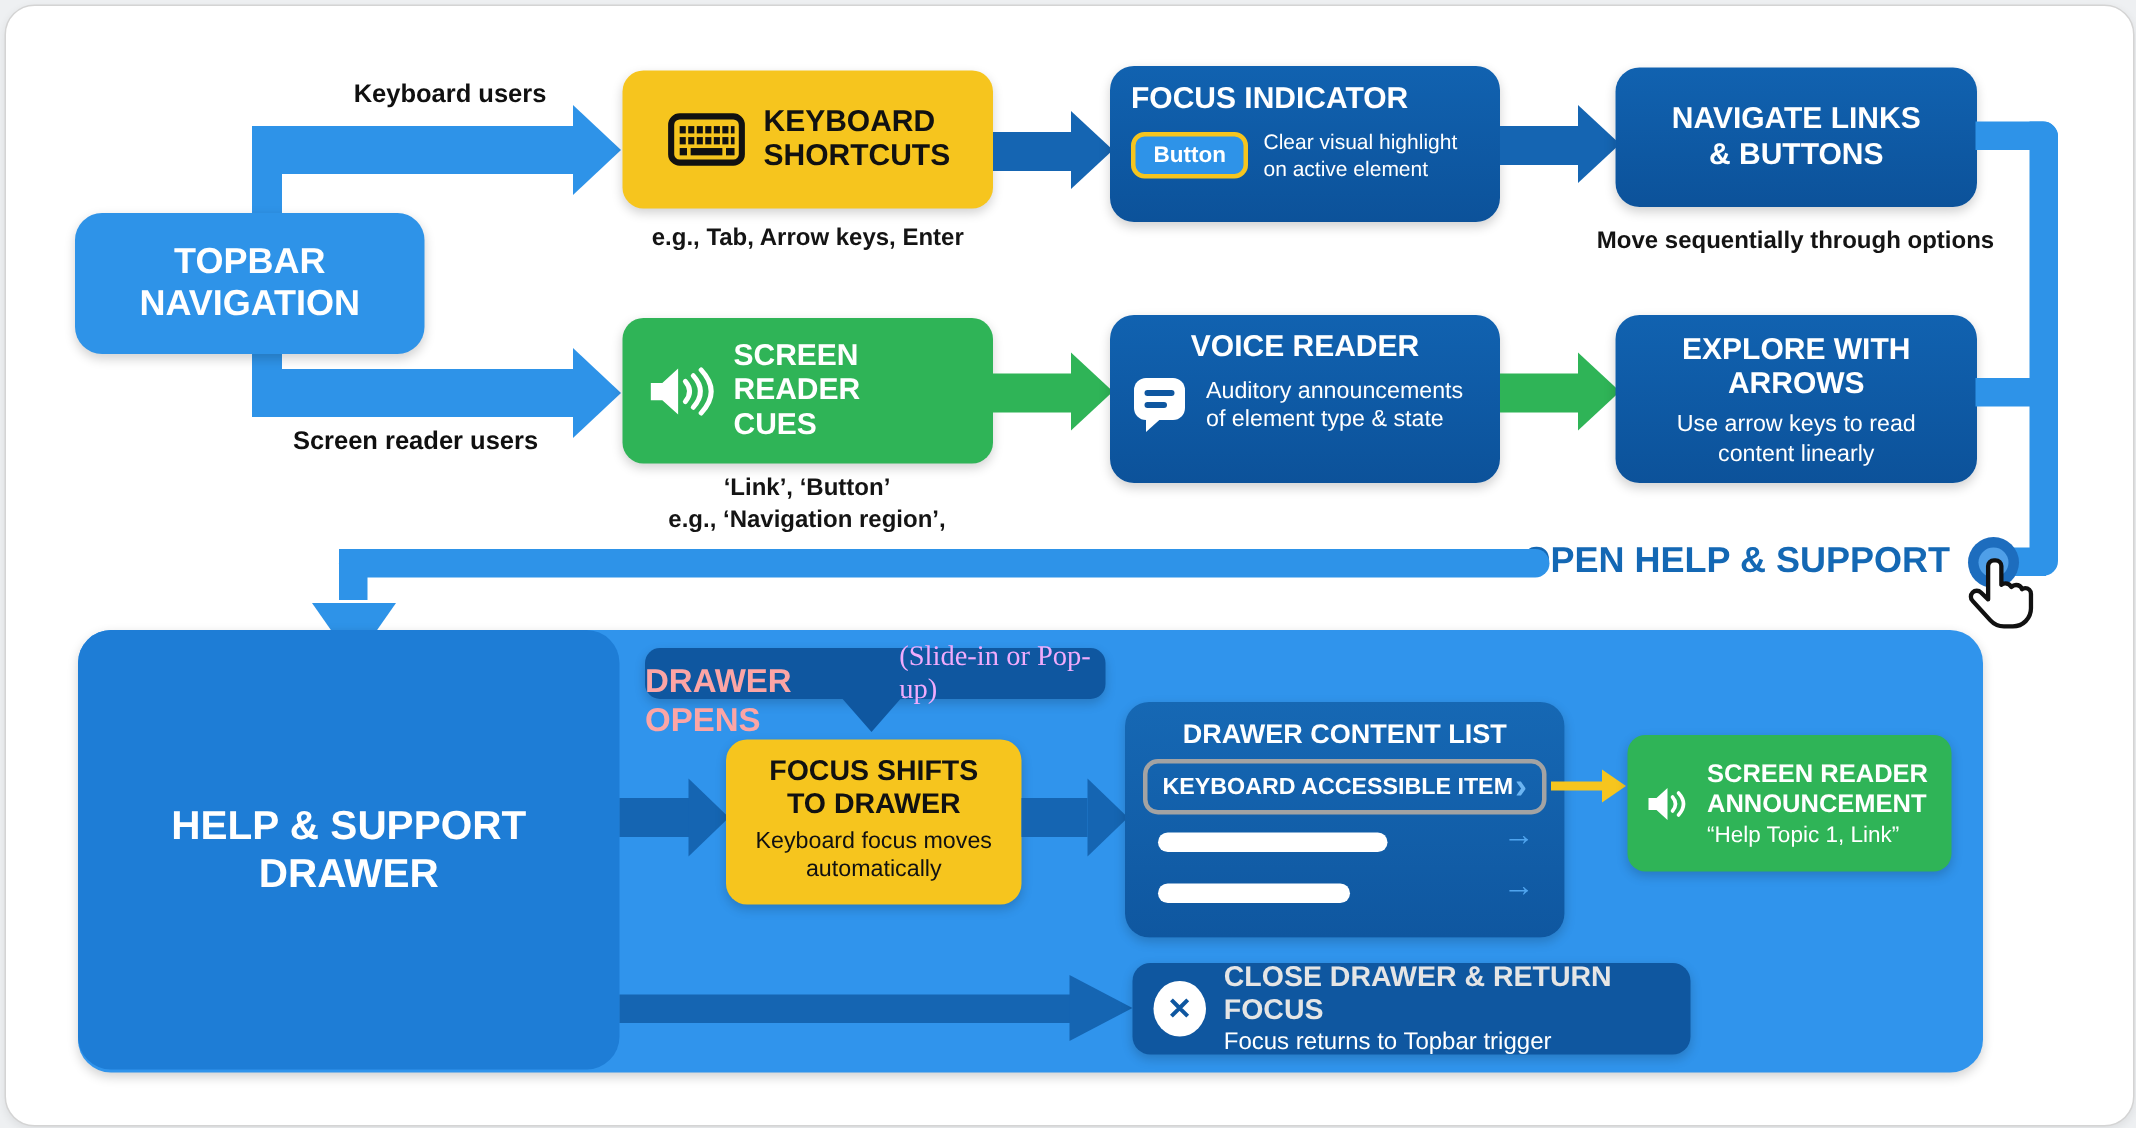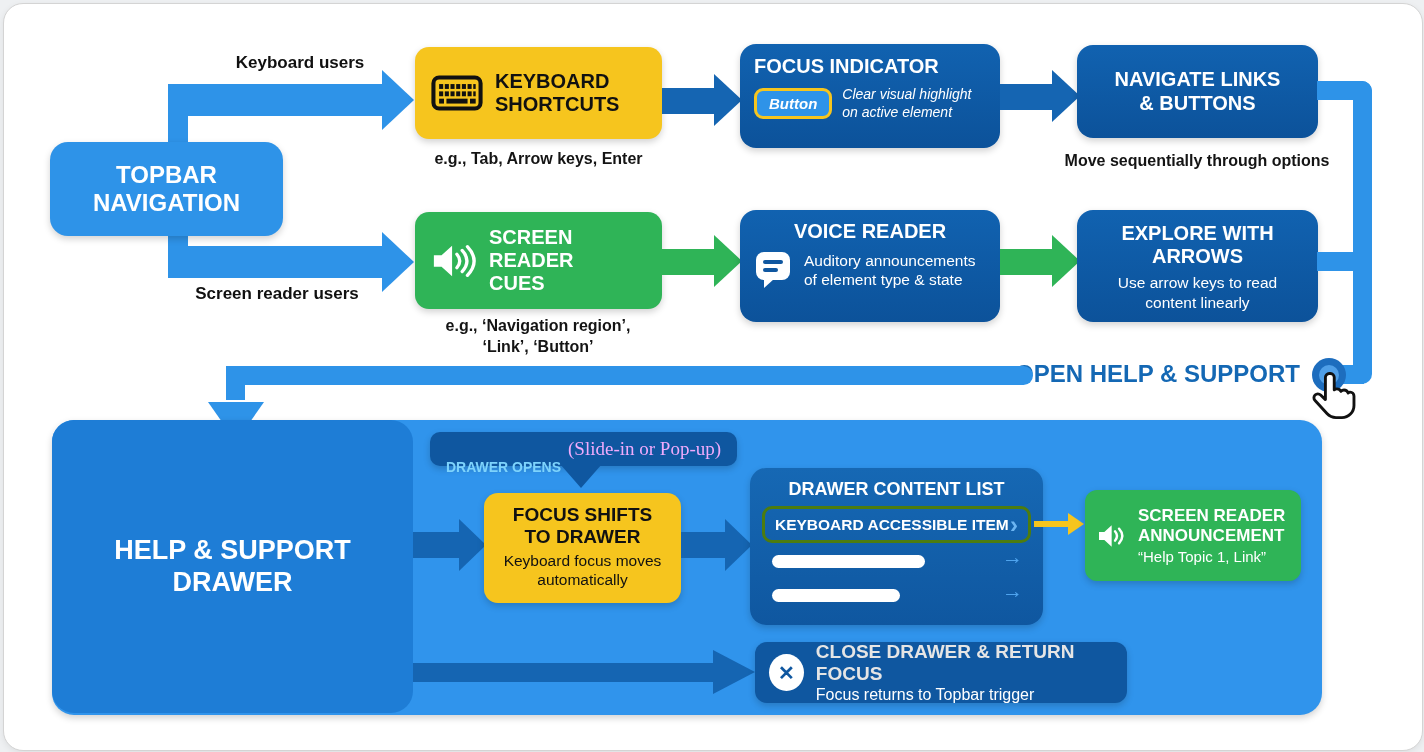--- a/index.html
+++ b/index.html
@@ -33,21 +33,21 @@
   <div class="tri" style="left:382px;top:70px;border-top:30px solid transparent;border-bottom:30px solid transparent;border-left:32px solid #2E93E8;"></div>
 
   <div class="bar" style="left:168px;top:228px;width:20px;height:50px;background:#2E93E8;"></div>
   <div class="bar" style="left:168px;top:246px;width:214px;height:32px;background:#2E93E8;border-radius:0 0 0 12px;"></div>
   <div class="tri" style="left:382px;top:232px;border-top:30px solid transparent;border-bottom:30px solid transparent;border-left:32px solid #2E93E8;"></div>
 
   <div class="box flexc" style="left:50px;top:142px;width:233px;height:94px;background:#2E93E8;border-radius:18px;">
     <div class="ttl" style="color:#fff;font-size:24px;width:170px;text-align:center;">TOPBAR NAVIGATION</div>
   </div>
 
-  <div class="box" style="left:415px;top:47px;width:247px;height:92px;background:#F6C51E;border-radius:14px;display:flex;align-items:center;padding-left:16px;gap:12px;">
+  <div class="box" style="left:415px;top:47px;width:247px;height:92px;background:#F6C51E;border-radius:14px;display:flex;align-items:center;padding-left:30px;gap:12px;">
     <span style="display:inline-flex;">
       <svg width="52" height="36" viewBox="0 0 64 44">
         <rect x="3" y="3" width="58" height="38" rx="7" fill="none" stroke="#111" stroke-width="5"></rect>
         <g fill="#111">
           <rect x="10" y="11" width="5" height="6"></rect>
             <rect x="17" y="11" width="5" height="6"></rect>
             <rect x="24" y="11" width="5" height="6"></rect>
             <rect x="31" y="11" width="5" height="6"></rect>
             <rect x="38" y="11" width="5" height="6"></rect>
             <rect x="45" y="11" width="5" height="6"></rect>
@@ -67,21 +67,21 @@
     </span>
     <div class="ttl" style="color:#111;font-size:20px;width:130px;">KEYBOARD SHORTCUTS</div>
   </div>
   <div class="abs caption" style="left:405px;top:149px;width:267px;">e.g., Tab, Arrow keys, Enter</div>
 
   <div class="bar" style="left:662px;top:88px;width:54px;height:26px;background:#1565B2;"></div>
   <div class="tri" style="left:714px;top:74px;border-top:26px solid transparent;border-bottom:26px solid transparent;border-left:28px solid #1565B2;"></div>
 
   <div class="box navybox" style="left:740px;top:44px;width:260px;height:104px;padding:11px 14px 0 14px;">
     <div class="ttl" style="font-size:20px;text-align:left;">FOCUS INDICATOR</div>
-    <div style="display:flex;align-items:center;gap:10px;margin-top:8px;font-style:italic;">
+    <div style="display:flex;align-items:center;gap:10px;margin-top:8px;">
       <span style="background:#2E93E8;border:3px solid #F6C51E;border-radius:9px;padding:4px 12px;color:#fff;font-weight:700;font-size:15px;">Button</span>
       <div style="font-size:14px;line-height:1.25;width:155px;">Clear visual highlight on active element</div>
     </div>
   </div>
 
   <div class="bar" style="left:1000px;top:84px;width:54px;height:26px;background:#1565B2;"></div>
   <div class="tri" style="left:1052px;top:70px;border-top:26px solid transparent;border-bottom:26px solid transparent;border-left:28px solid #1565B2;"></div>
 
   <div class="box navybox flexc" style="left:1077px;top:45px;width:241px;height:93px;">
     <div class="ttl" style="font-size:20px;width:175px;text-align:center;">NAVIGATE LINKS &amp; BUTTONS</div>
@@ -93,22 +93,22 @@
       <svg width="46" height="40" viewBox="0 0 48 40">
         <path d="M3 14 h8 l11 -10 v32 l-11 -10 h-8 z" fill="#fff"></path>
         <path d="M27 13 q6 7 0 14" fill="none" stroke="#fff" stroke-width="3.4" stroke-linecap="round"></path>
         <path d="M32.5 9 q10 11 0 22" fill="none" stroke="#fff" stroke-width="3.4" stroke-linecap="round"></path>
         <path d="M38 5 q14 15 0 30" fill="none" stroke="#fff" stroke-width="3.4" stroke-linecap="round"></path>
       </svg>
     </span>
     <div class="ttl" style="color:#fff;font-size:20px;width:145px;">SCREEN READER CUES</div>
   </div>
   <div class="abs caption" style="left:388px;top:316px;width:300px;">
+    <div>‘Link’, ‘Button’</div>
     <div>e.g., ‘Navigation region’,</div>
-    <div>‘Link’, ‘Button’</div>
   </div>
 
   <div class="bar" style="left:662px;top:249px;width:54px;height:26px;background:#2FB457;"></div>
   <div class="tri" style="left:714px;top:235px;border-top:26px solid transparent;border-bottom:26px solid transparent;border-left:28px solid #2FB457;"></div>
 
   <div class="box navybox" style="left:740px;top:210px;width:260px;height:112px;padding:10px 14px 0 14px;">
     <div class="ttl" style="font-size:20px;text-align:center;">VOICE READER</div>
     <div style="display:flex;align-items:center;gap:10px;margin-top:6px;">
       <span style="display:inline-flex;">
         <svg width="40" height="42" viewBox="0 0 40 42">
@@ -148,40 +148,40 @@
   <div class="bar" style="left:226px;top:366px;width:19px;height:40px;background:#2E93E8;"></div>
   <div class="tri" style="left:203px;top:400px;border-left:33px solid transparent;border-right:33px solid transparent;border-top:46px solid #ffffff;"></div>
   <div class="tri" style="left:208px;top:402px;border-left:28px solid transparent;border-right:28px solid transparent;border-top:40px solid #2E93E8;"></div>
 
   <div class="box" style="left:52px;top:420px;width:1270px;height:295px;background:#3094EC;border-radius:22px;"></div>
   <div class="box flexc" style="left:52px;top:420px;width:361px;height:293px;background:#1E7DD6;border-radius:22px;box-shadow:none;">
     <div class="ttl" style="color:#fff;font-size:27px;width:260px;text-align:center;">HELP &amp; SUPPORT DRAWER</div>
   </div>
 
   <div class="box flexc" style="left:430px;top:432px;width:307px;height:34px;background:#0F57A0;border-radius:10px;gap:7px;">
-    <span class="ttl" style="color:#7dd3fc;font-size:14px;margin-top:36px;">DRAWER OPENS</span>
+    <span class="ttl" style="color:#fca5a5;font-size:22px;margin-top:36px;">DRAWER OPENS</span>
     <span style="color:#f0abfc;font-size:19px;font-family:Liberation Serif, serif;">(Slide-in or Pop-up)</span>
   </div>
   <div class="tri" style="left:560px;top:464px;border-left:21px solid transparent;border-right:21px solid transparent;border-top:24px solid #0F57A0;"></div>
 
   <div class="bar" style="left:413px;top:532px;width:48px;height:26px;background:#1565B2;"></div>
   <div class="tri" style="left:459px;top:519px;border-top:26px solid transparent;border-bottom:26px solid transparent;border-left:27px solid #1565B2;"></div>
 
   <div class="box" style="left:484px;top:493px;width:197px;height:110px;background:#F6C51E;border-radius:14px;padding-top:11px;">
     <div class="ttl" style="color:#111;font-size:19px;width:150px;margin:0 auto;text-align:center;">FOCUS SHIFTS TO DRAWER</div>
     <div style="color:#111;font-size:15.5px;line-height:1.22;width:165px;margin:4px auto 0 auto;text-align:center;">Keyboard focus moves automatically</div>
   </div>
 
   <div class="bar" style="left:681px;top:532px;width:44px;height:26px;background:#1565B2;"></div>
   <div class="tri" style="left:725px;top:519px;border-top:26px solid transparent;border-bottom:26px solid transparent;border-left:27px solid #1565B2;"></div>
 
   <div class="box" style="left:750px;top:468px;width:293px;height:157px;background:linear-gradient(180deg,#1668b4,#0f57a0);border-radius:16px;">
     <div class="ttl" style="color:#fff;font-size:18px;text-align:center;margin-top:11px;">DRAWER CONTENT LIST</div>
   </div>
-  <div class="abs" style="left:762px;top:506px;width:269px;height:37px;border:3px solid #4d7c0f;border-radius:10px;display:flex;align-items:center;justify-content:space-between;padding:0 10px;">
+  <div class="abs" style="left:762px;top:506px;width:269px;height:37px;border:3px solid #a3a3a3;border-radius:10px;display:flex;align-items:center;justify-content:space-between;padding:0 10px;">
     <span class="ttl" style="color:#fff;font-size:15.5px;">KEYBOARD ACCESSIBLE ITEM</span>
     <span style="color:#6cb5f2;font-size:24px;font-weight:700;line-height:0;">›</span>
   </div>
   <div class="whitebar" style="left:772px;top:555px;width:153px;height:13px;"></div>
   <div class="rowarrow" style="left:1002px;top:546px;">→</div>
   <div class="whitebar" style="left:772px;top:589px;width:128px;height:13px;"></div>
   <div class="rowarrow" style="left:1002px;top:580px;">→</div>
 
   <div class="bar" style="left:1034px;top:521px;width:36px;height:6px;background:#F6C51E;"></div>
   <div class="tri" style="left:1068px;top:513px;border-top:11px solid transparent;border-bottom:11px solid transparent;border-left:16px solid #F6C51E;"></div>

